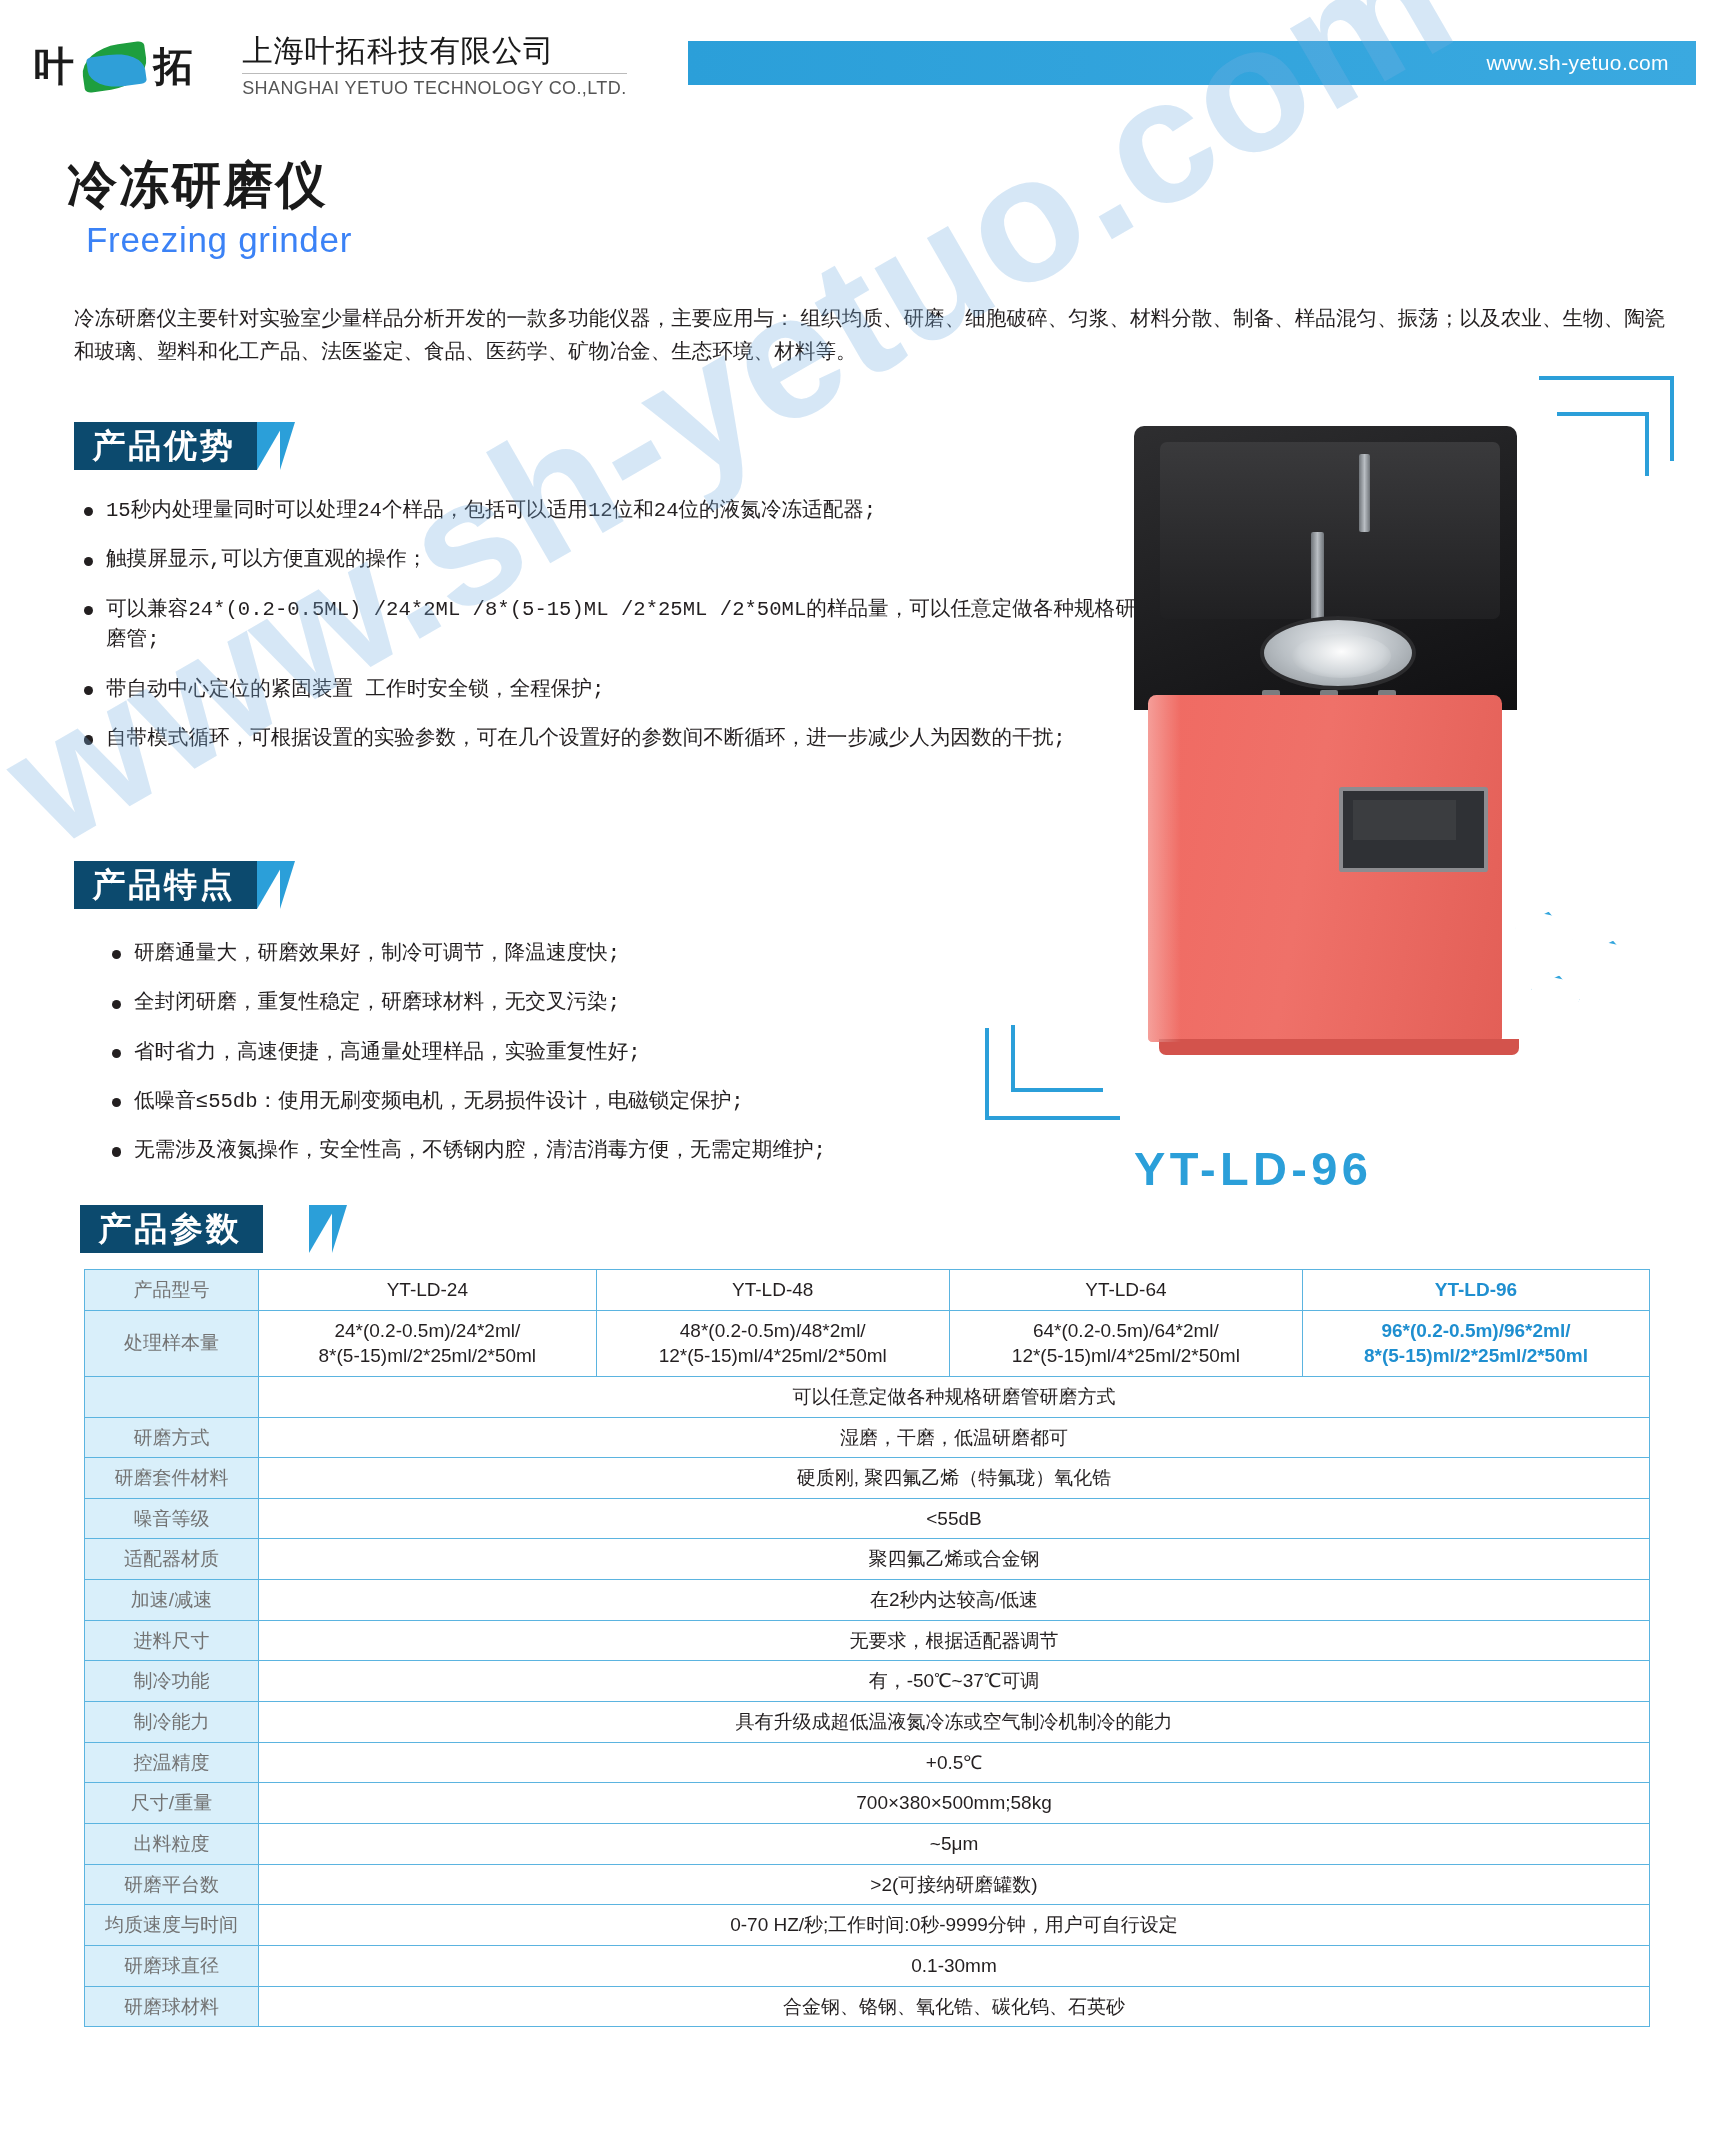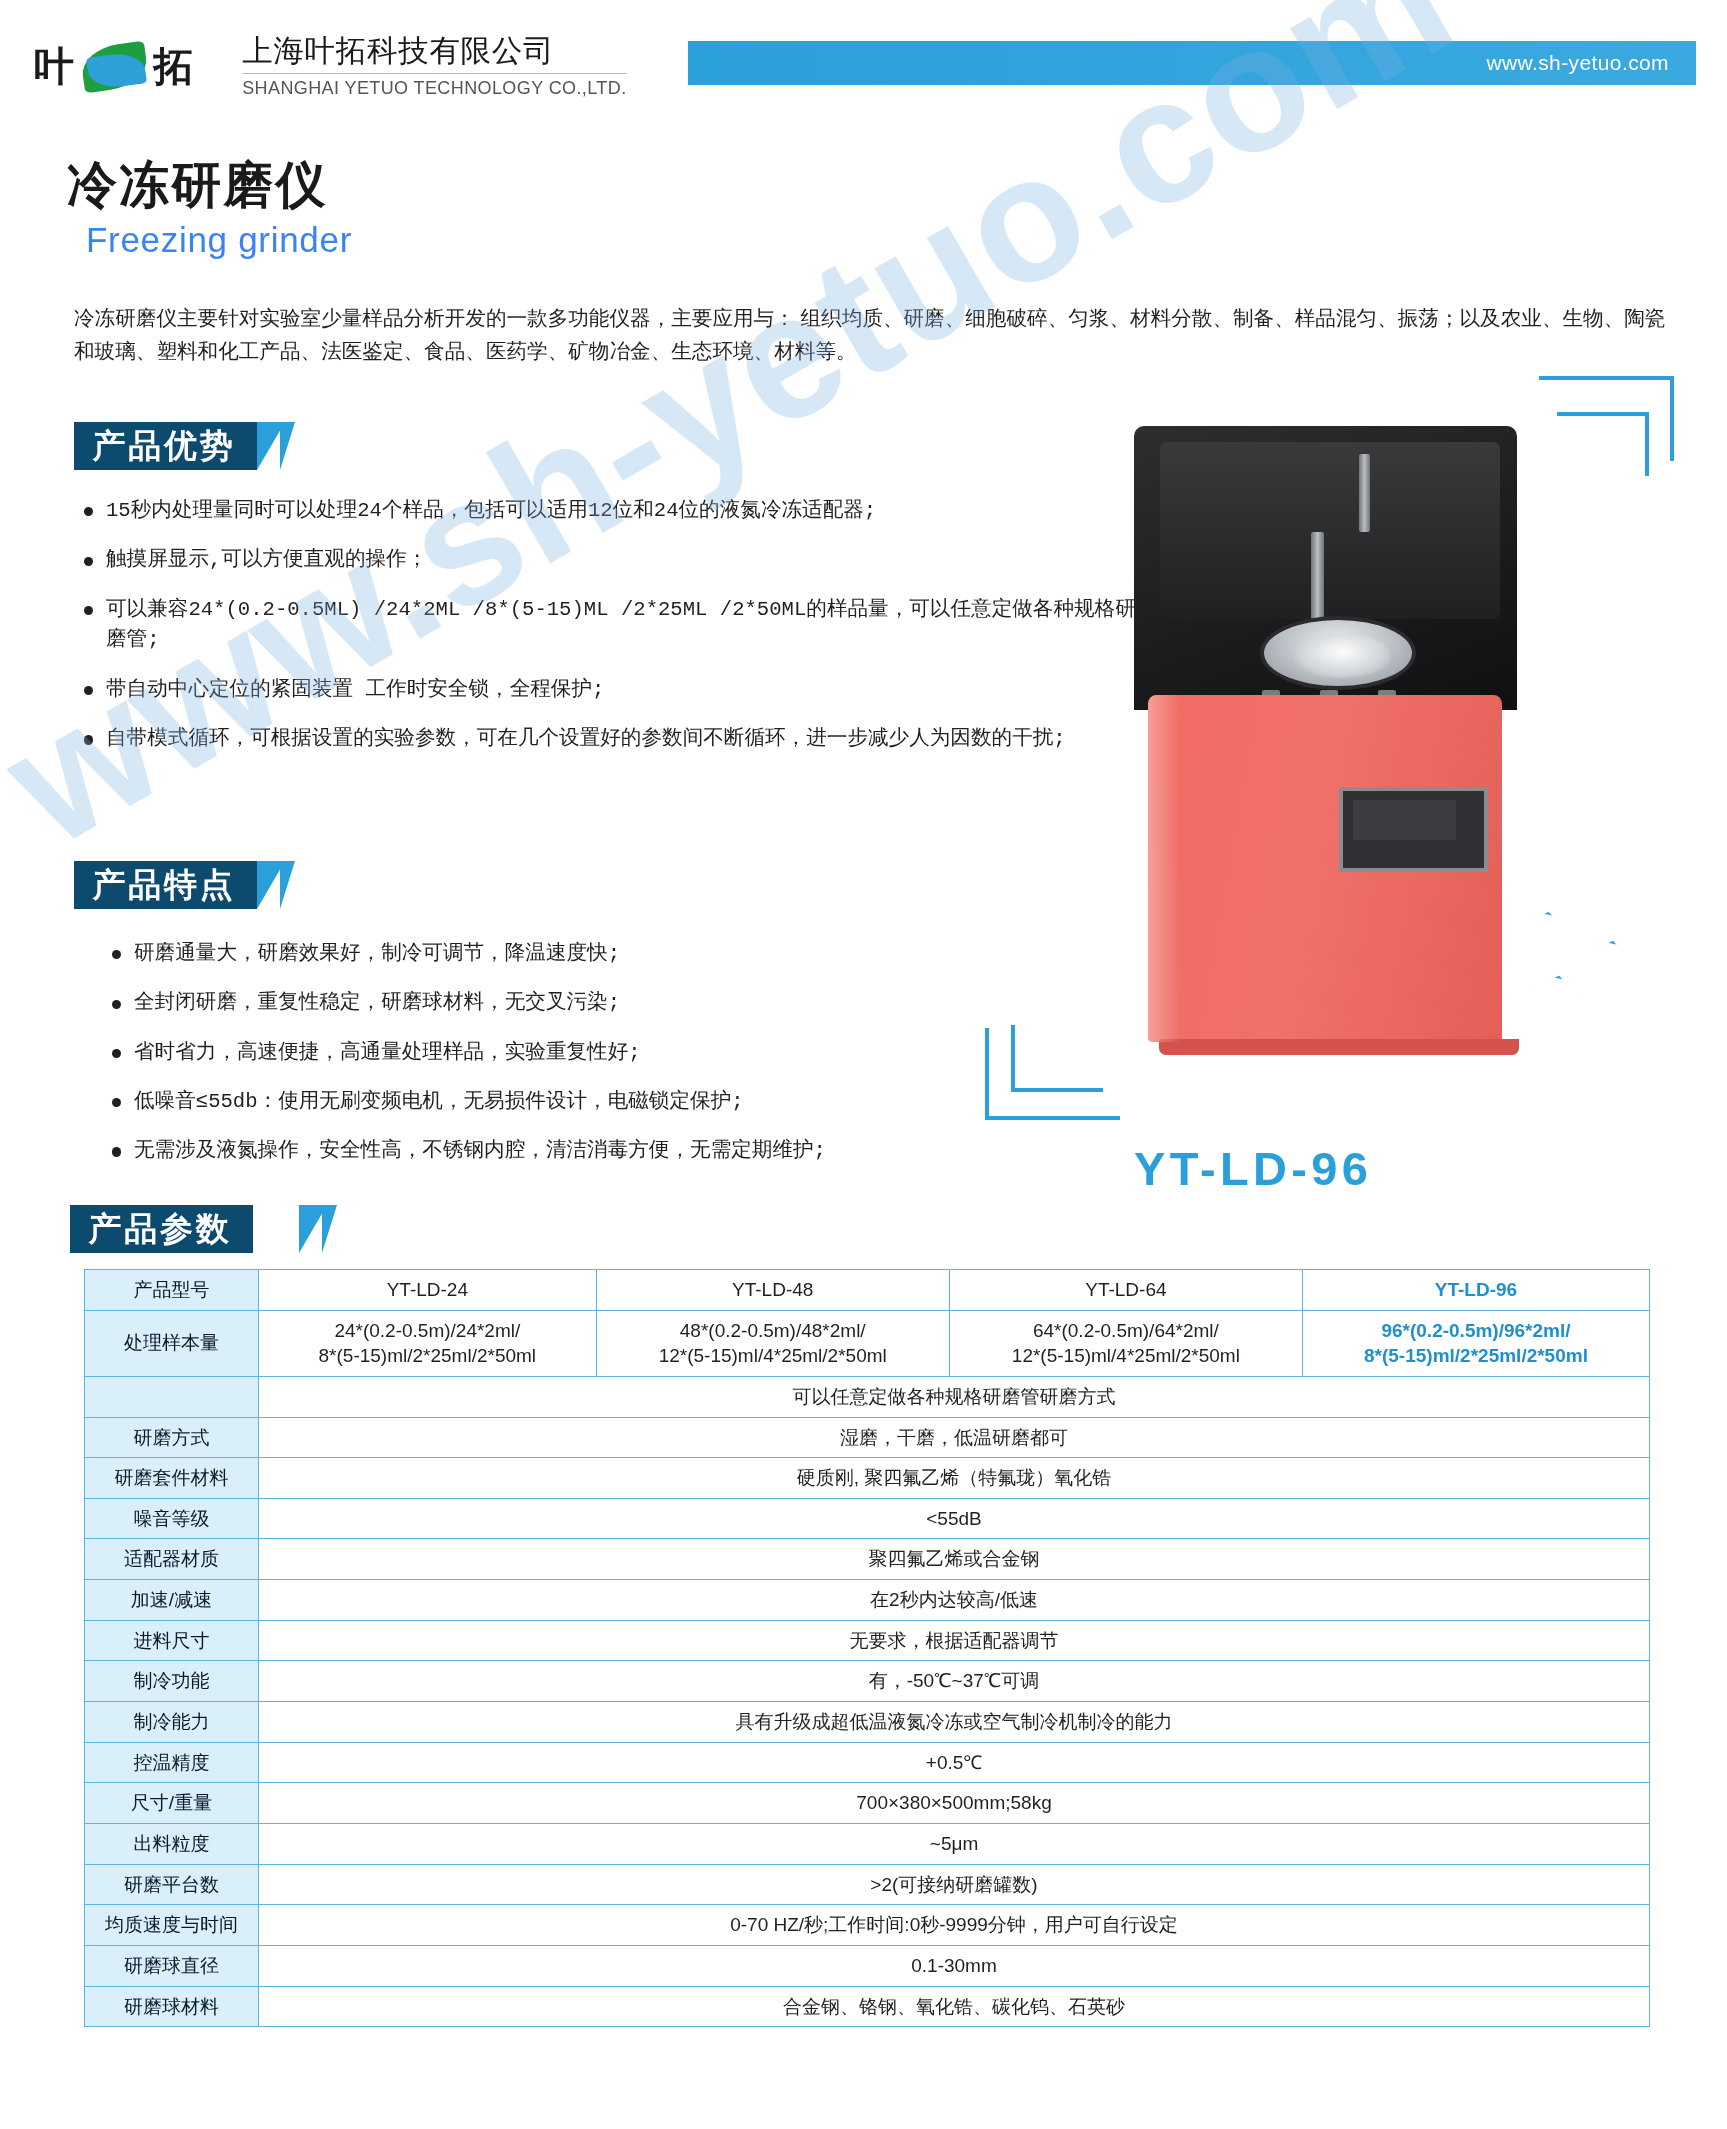--- a/index.html
+++ b/index.html
@@ -322,21 +322,21 @@
   }
   table.spec td {
     border: 0.7px solid #5bb4e0;
     padding: 7px 5.7px;
     text-align: center;
     color: #231f20;
     line-height: 1.35;
   }
   table.spec td.lbl {
     background: #d9effa;
-    color: #0f172a;
+    color: #737373;
     width: 174px;
     font-size: 19px;
     margin-left: 28px;
   }
   table.spec td.hl {
     color: #1f8fd0;
     font-weight: bold;
   }
   table.spec tr.hdr td { font-weight: normal; }
   table.spec tr.hdr td.hl { font-weight: bold; }
@@ -421,21 +421,21 @@
     </div>
   </div>
   <div class="hex-deco">
     <div class="hex h1"></div>
     <div class="hex h2"></div>
     <div class="hex h3"></div>
   </div>
 </div>
 <div class="model-name">YT-LD-96</div>
 
-<div class="sec" style="left:70px; top:1205px;gap:46px;">
+<div class="sec" style="left:80px; top:1205px;gap:46px;">
   <div class="sec-box">
       <span>产品参数</span>
     </div>
   <div class="sec-tail"></div>
 </div>
 
 <table class="spec">
   <tbody id="spec-body">
       <tr class="hdr">
         <td class="lbl">产品型号</td>

